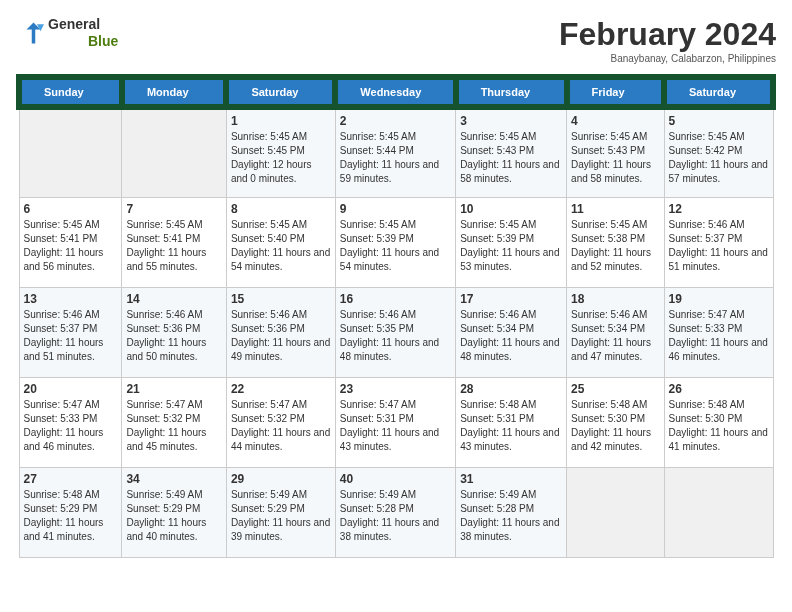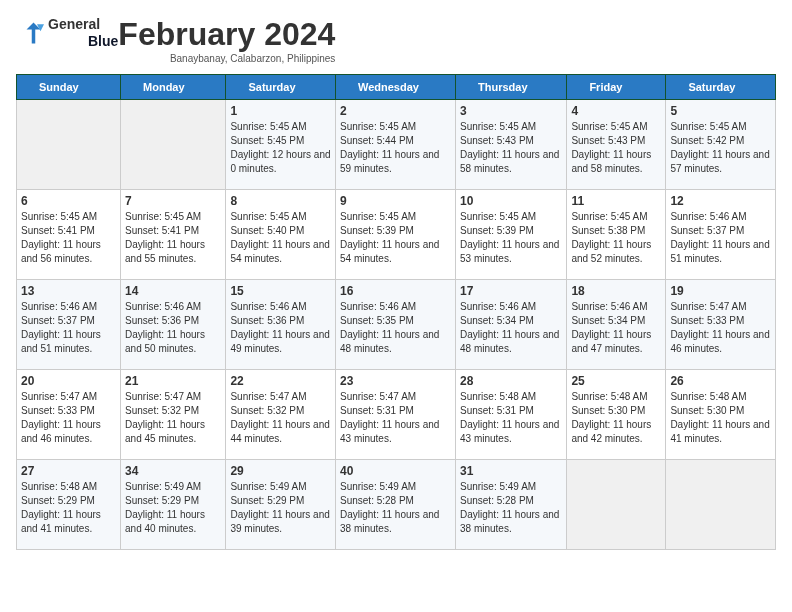--- a/index.html
+++ b/index.html
@@ -5,21 +5,21 @@
     * { box-sizing: border-box; margin: 0; padding: 0; }
     body {
       font-family: Arial, sans-serif;
       background: #fff;
       width: 792px;
       min-height: 612px;
       padding: 16px;
     }
     .header {
       display: flex;
-      justify-content: flex-start;
+      justify-content: space-between;
       align-items: flex-start;
       margin-bottom: 10px;
     }
     .logo {
       display: flex;
       align-items: center;
       gap: 4px;
     }
     .logo-text {
       font-size: 14px;
@@ -50,21 +50,21 @@
     }
     thead tr {
       background: #2a7ac4;
       color: #fff;
     }
     thead th {
       padding: 6px 22px;
       text-align: left;
       font-size: 11px;
       font-weight: bold;
-      border: 1px solid #14532d;
+      border: 6px solid #14532d;
     }
     tbody tr {
       vertical-align: top;
     }
     tbody tr:nth-child(odd) {
       background: #f5f8fb;
     }
     tbody tr:nth-child(even) {
       background: #ffffff;
     }
@@ -96,21 +96,21 @@
 <body>
 
 <div class="header">
   <div class="logo">
     <svg class="logo-icon" viewBox="0 0 32 32">
       <polygon points="20,4 28,12 22,12 22,28 18,28 18,12 12,12" fill="#2a7ac4"></polygon>
       <polygon points="24,6 32,6 28,14" fill="#4aa0e0"></polygon>
     </svg>
     <div class="logo-text">
       <div>General</div>
-      <div style="color:#0f172a;padding-left:40px;">Blue</div>
+      <div style="color:#4d7c0f;padding-left:40px;">Blue</div>
     </div>
   </div>
   <div class="title-block">
     <div class="month-title">February 2024</div>
     <div class="location">Banaybanay, Calabarzon, Philippines</div>
   </div>
 </div>
 
 <table>
   <thead>

